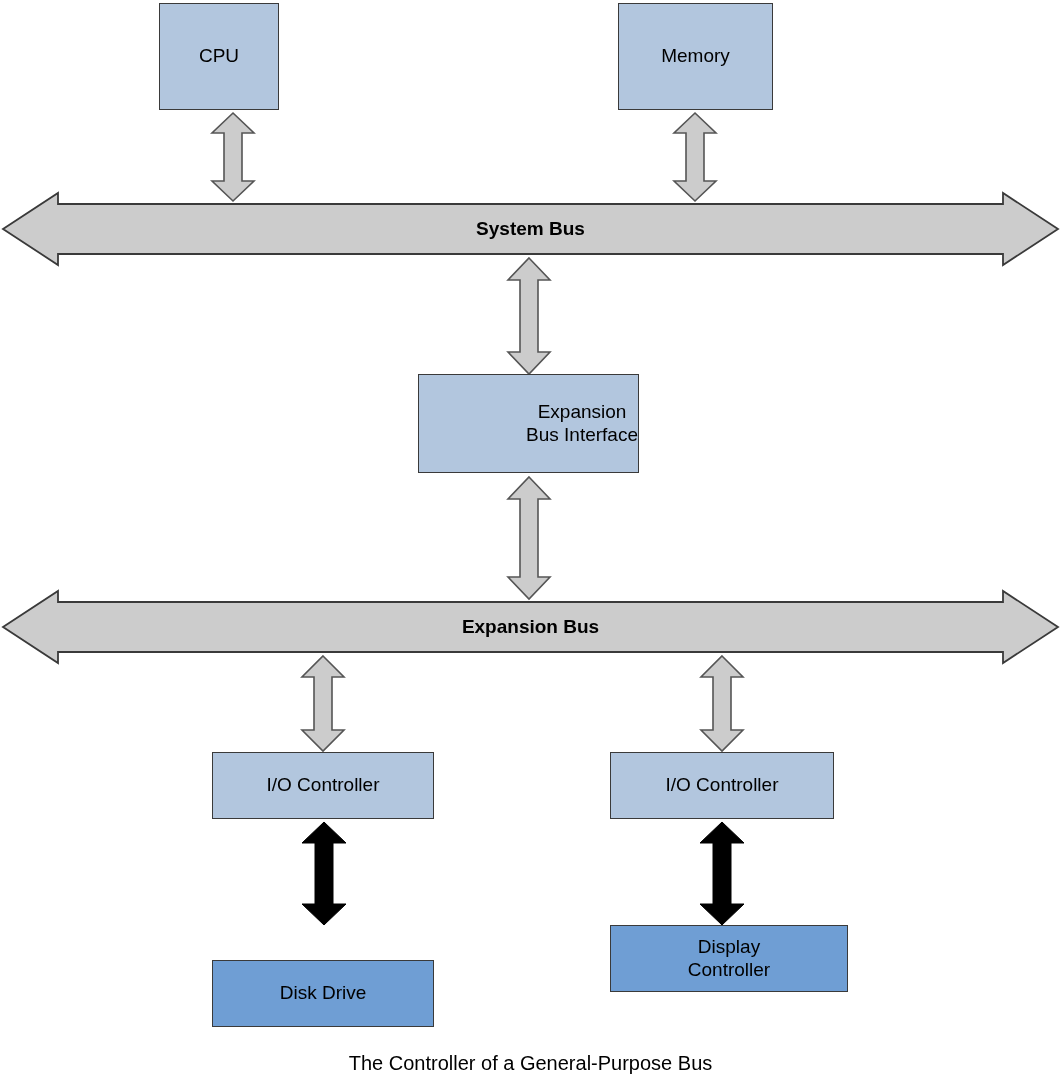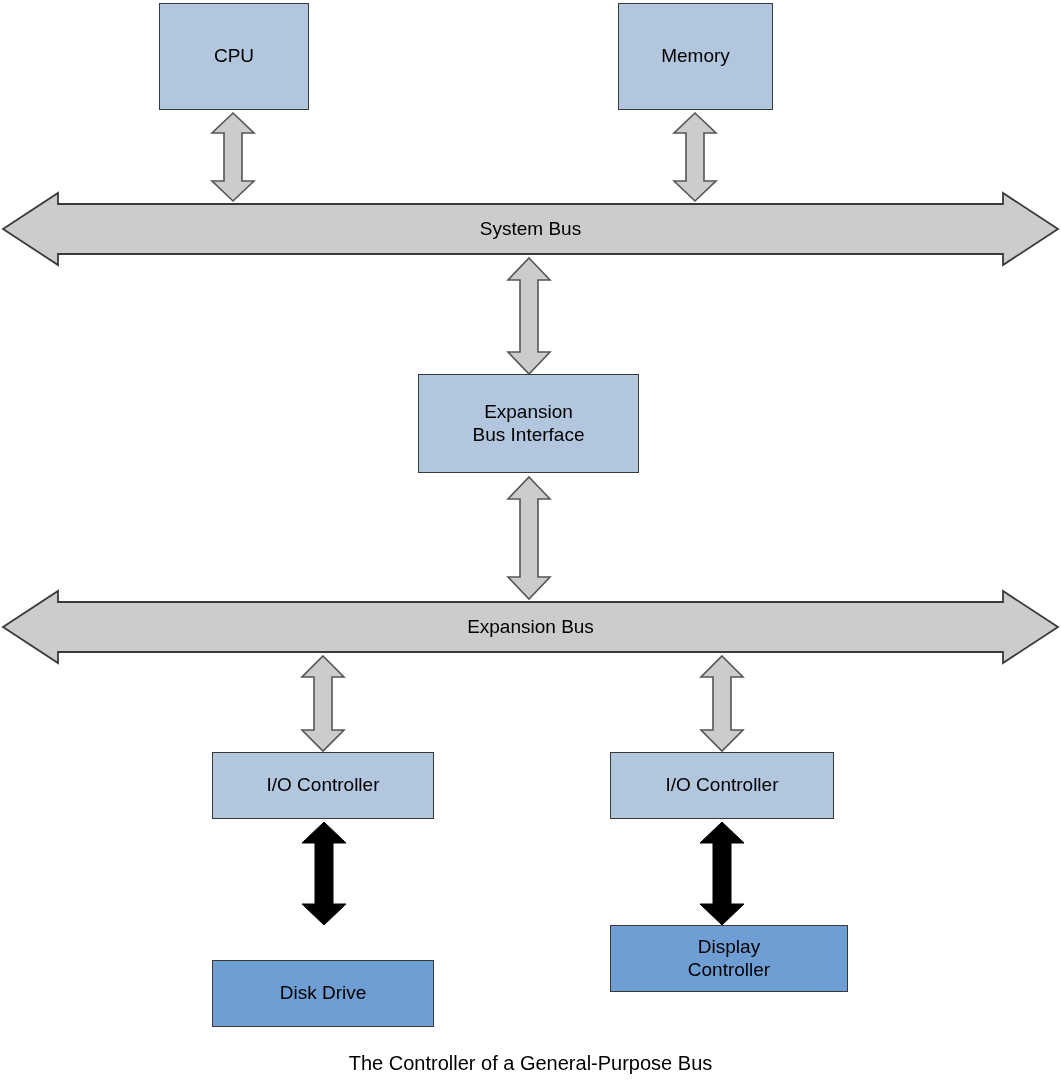--- a/index.html
+++ b/index.html
@@ -35,36 +35,37 @@
   .node.dark  { background: #6f9ed4; }
   .bus-label {
     position: absolute;
     font-size: 19px;
     color: #000000;
     text-align: center;
     pointer-events: none;
   }
   .vconn, .hbus, .blackarrow {
     position: absolute;
+    font-weight: bold;
   }
   .caption {
     position: absolute;
     width: 100%;
     text-align: center;
     font-size: 20px;
     color: #000000;
   }
   svg { display: block; overflow: visible; }
 </style>
 </head>
 <body>
 
 <div id="diagram-root">
 
-  <div class="node light" style="left:159px; top:3px; width:150px; height:107px;">
+  <div class="node light" style="left:159px; top:3px; width:120px; height:107px;">
     <span>CPU</span>
   </div>
 
   <div class="node light" style="left:618px; top:3px; width:155px; height:107px;">
     <span>Memory</span>
   </div>
 
   <div class="vconn" style="left:210px; top:111px; width:46px; height:92px;">
     <svg width="46" height="92" viewBox="0 0 46 92">
       <polygon points="23,2 44,22 32,22 32,70 44,70 23,90 2,70 14,70 14,22 2,22" fill="#cccccc" stroke="#555555" stroke-width="1.6" stroke-linejoin="miter"></polygon>
@@ -83,21 +84,21 @@
     </svg>
     <div class="bus-label" style="left:0px; top:28px; width:1061px;">System Bus</div>
   </div>
 
   <div class="vconn" style="left:506px; top:256px; width:46px; height:120px;">
     <svg width="46" height="120" viewBox="0 0 46 120">
       <polygon points="23,2 44,24 32,24 32,96 44,96 23,118 2,96 14,96 14,24 2,24" fill="#cccccc" stroke="#555555" stroke-width="1.6" stroke-linejoin="miter"></polygon>
     </svg>
   </div>
 
-  <div class="node light" style="left:418px; top:374px; width:221px; height:99px;">
+  <div class="node light" style="left:418px; top:374px; width:221px; height:99px;justify-content:flex-end;">
     <span>Expansion
 Bus Interface</span>
   </div>
 
   <div class="vconn" style="left:506px; top:475px; width:46px; height:126px;">
     <svg width="46" height="126" viewBox="0 0 46 126">
       <polygon points="23,2 44,24 32,24 32,102 44,102 23,124 2,102 14,102 14,24 2,24" fill="#cccccc" stroke="#555555" stroke-width="1.6" stroke-linejoin="miter"></polygon>
     </svg>
   </div>
 

